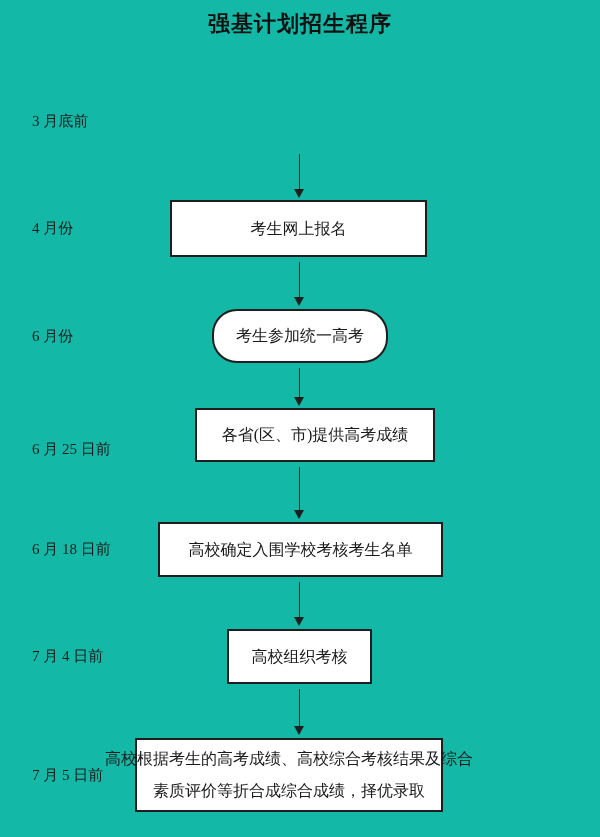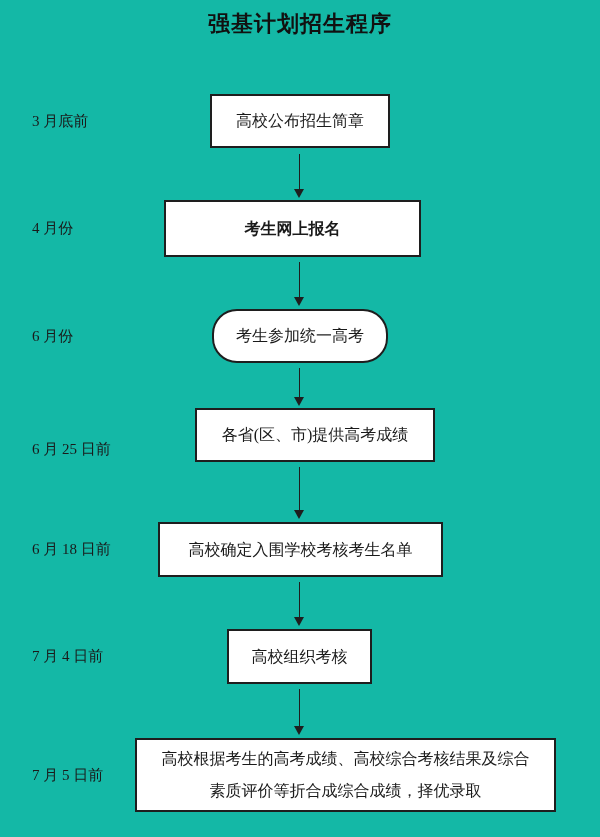--- a/index.html
+++ b/index.html
@@ -64,26 +64,26 @@
   }
   .arrow .head {
     width: 0;
     height: 0;
     border-left: 5px solid transparent;
     border-right: 5px solid transparent;
     border-top: 9px solid #1e1e1e;
   }
   
   #box-0 { left: 210px; top: 94px;  width: 180px; height: 54px; }
-  #box-1 { left: 164px; top: 200px; width: 257px; height: 57px; font-weight: bold; }
+  #box-1 { left: 170px; top: 200px; width: 257px; height: 57px; }
   #box-2 { left: 212px; top: 309px; width: 176px; height: 54px; border-radius: 25px; }
   #box-3 { left: 195px; top: 408px; width: 240px; height: 54px; }
   #box-4 { left: 158px; top: 522px; width: 285px; height: 55px; }
   #box-5 { left: 227px; top: 629px; width: 145px; height: 55px; }
-  #box-6 { left: 135px; top: 738px; width: 421px; height: 74px; }
+  #box-6 { left: 135px; top: 738px; width: 308px; height: 74px; }
   #date-0 { top: 112px; }
   #date-1 { top: 219px; font-family: Liberation Serif, serif; }
   #date-2 { top: 327px; }
   #date-3 { top: 440px; }
   #date-4 { top: 540px; }
   #date-5 { top: 647px; }
   #date-6 { top: 766px; }
   #arrow-0 { top: 154px; } #arrow-0 .shaft { height: 35px; }
   #arrow-1 { top: 262px; } #arrow-1 .shaft { height: 35px; }
   #arrow-2 { top: 368px; } #arrow-2 .shaft { height: 29px; }
@@ -92,23 +92,20 @@
   #arrow-5 { top: 689px; } #arrow-5 .shaft { height: 37px; }
 </style>
 </head>
 <body>
 
 <div class="canvas">
 
   <div class="title">强基计划招生程序</div>
 
   <div class="date-label" id="date-0">3 月底前</div>
-  <div class="flow-box" id="box-0">
-    <span class="line">高校公布招生简章</span>
-  </div>
   <div class="arrow" id="arrow-0">
     <div class="shaft"></div>
     <div class="head"></div>
   </div>
 
   <div class="date-label" id="date-1">4 月份</div>
   <div class="flow-box" id="box-1">
     <span class="line">考生网上报名</span>
   </div>
   <div class="arrow" id="arrow-1">

